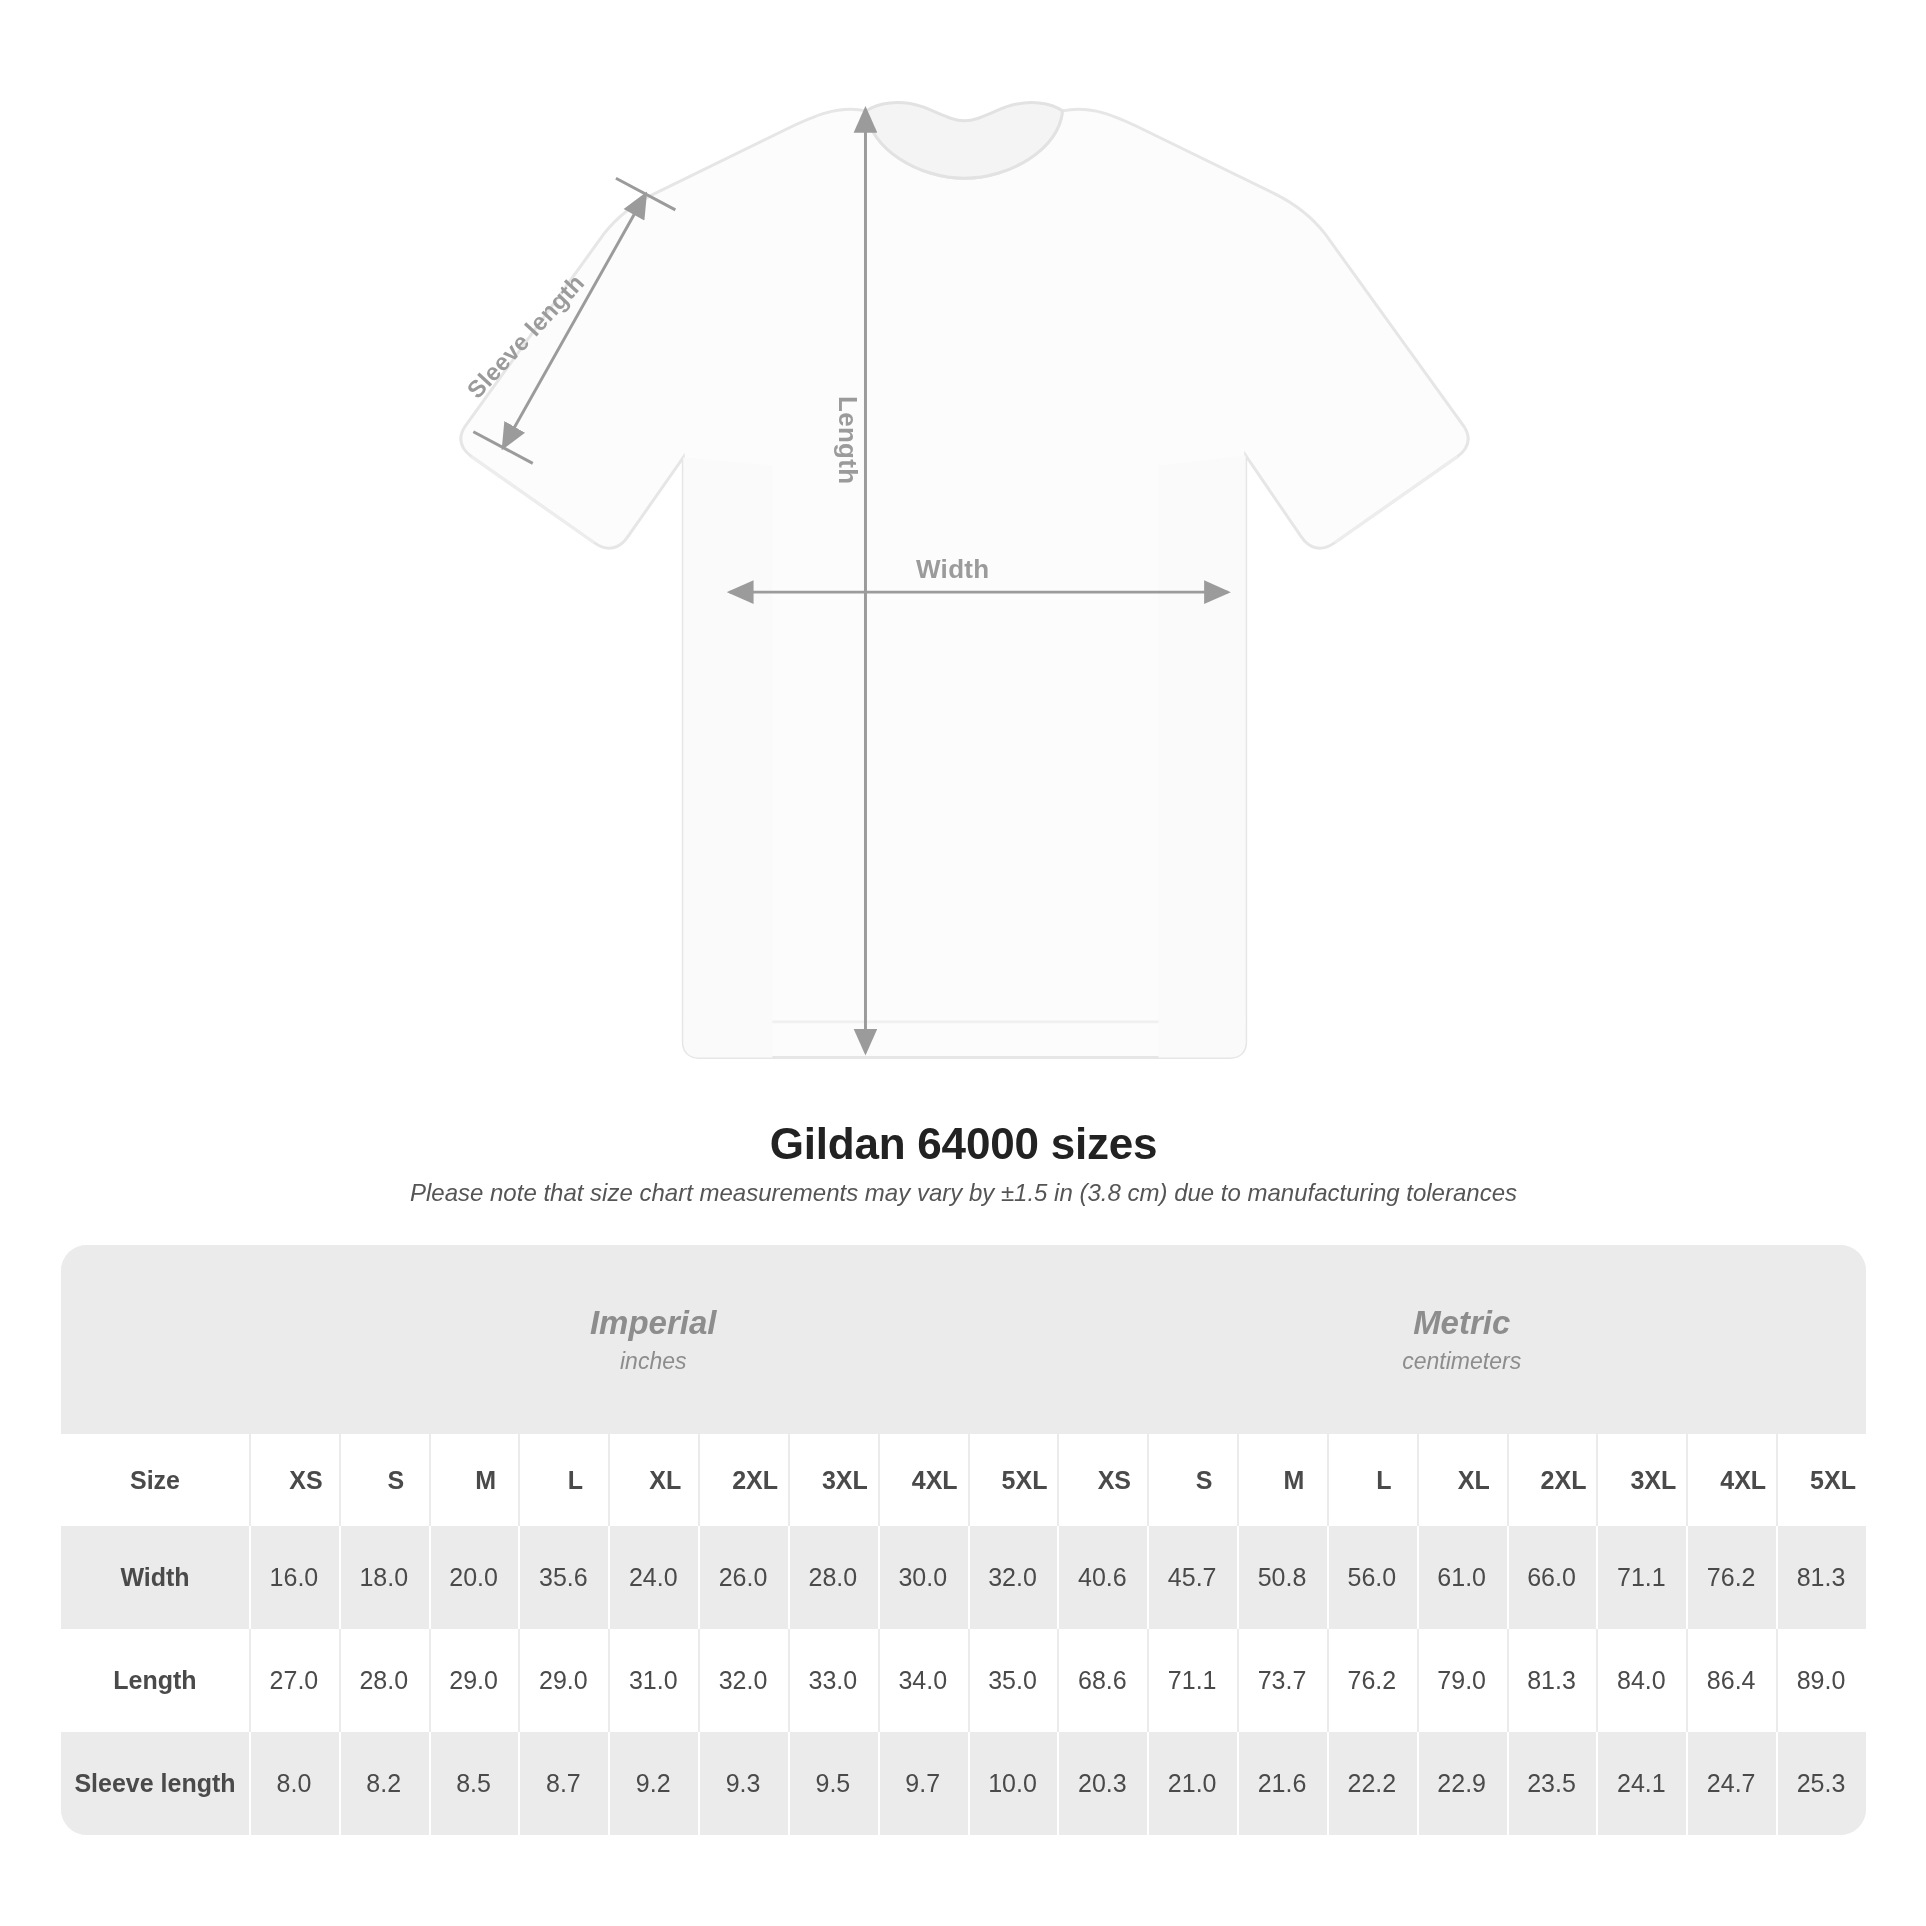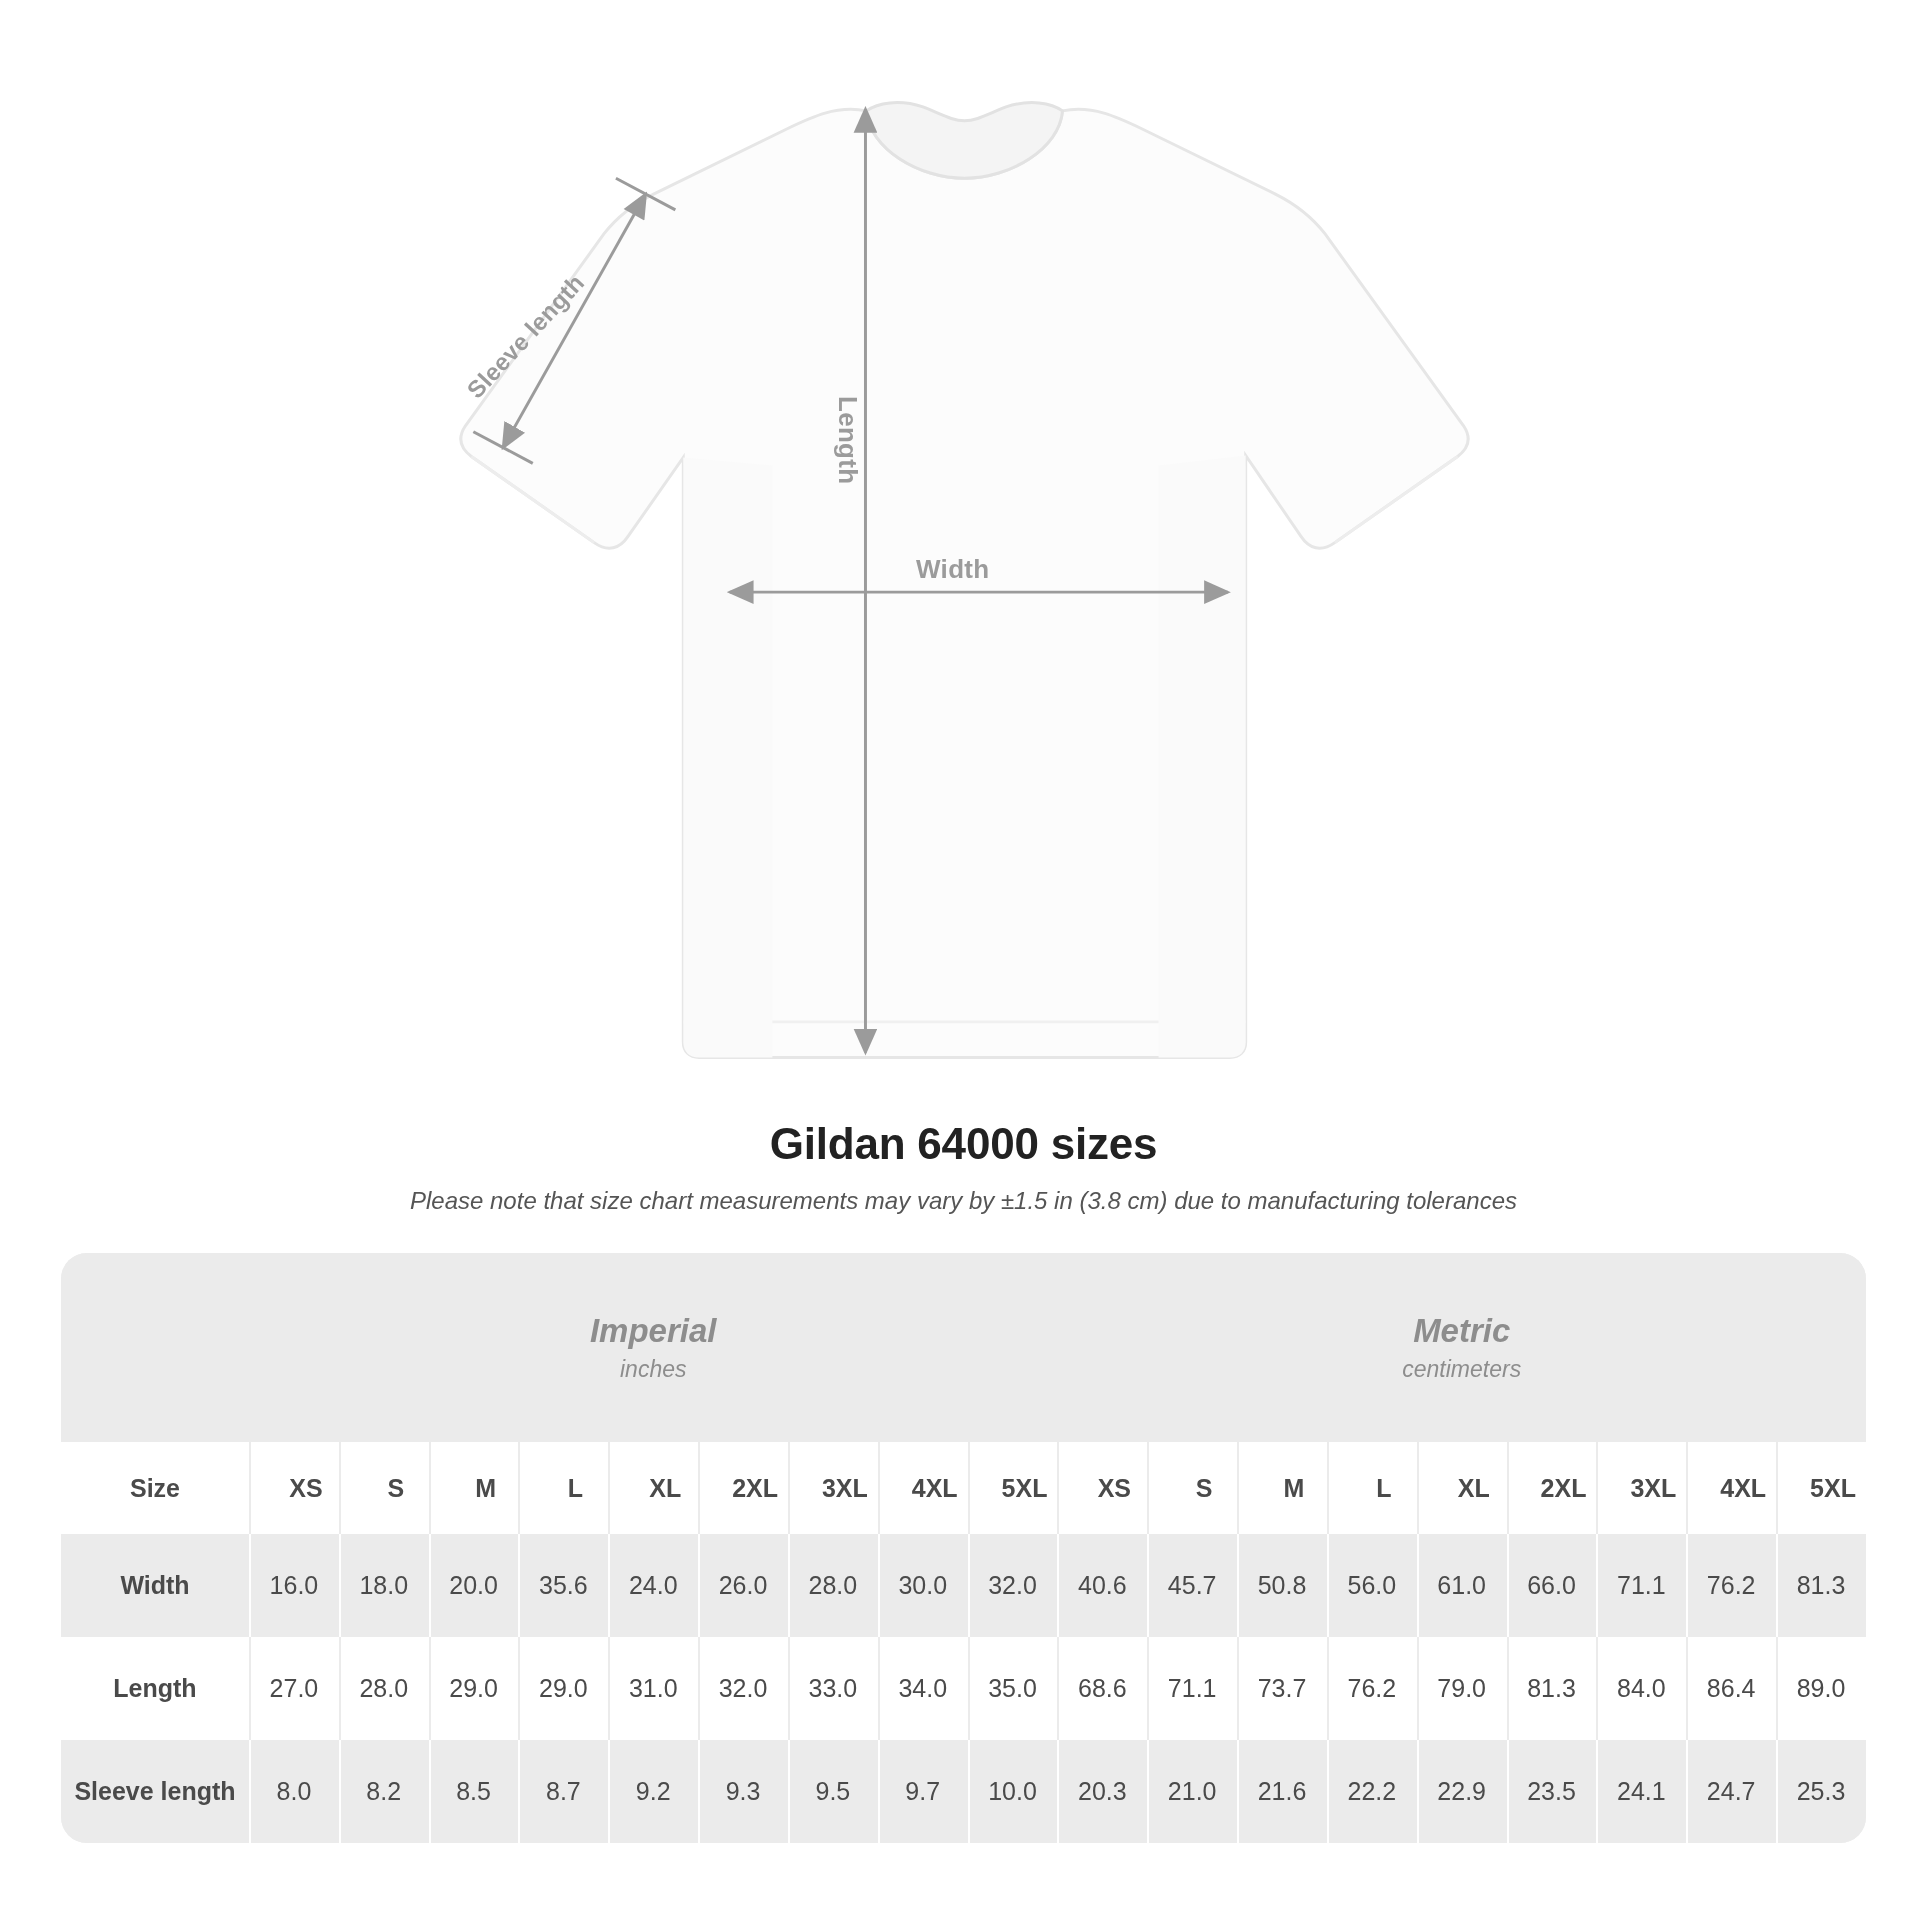--- a/index.html
+++ b/index.html
@@ -71,21 +71,21 @@
     font-size: 44px;
     font-weight: bold;
     color: #222222;
     letter-spacing: -0.2px;
     margin: 0;
   }
   .chart-note {
     font-size: 24px;
     font-style: italic;
     color: #555555;
-    margin-top: 18px;
+    margin-top: 10px;
   }
 
   
   .table-wrap {
     margin: 38px 61px 0 61px;
     border-radius: 26px;
     overflow: hidden;
     background: #ebebeb;
   }
   table.size-table {

